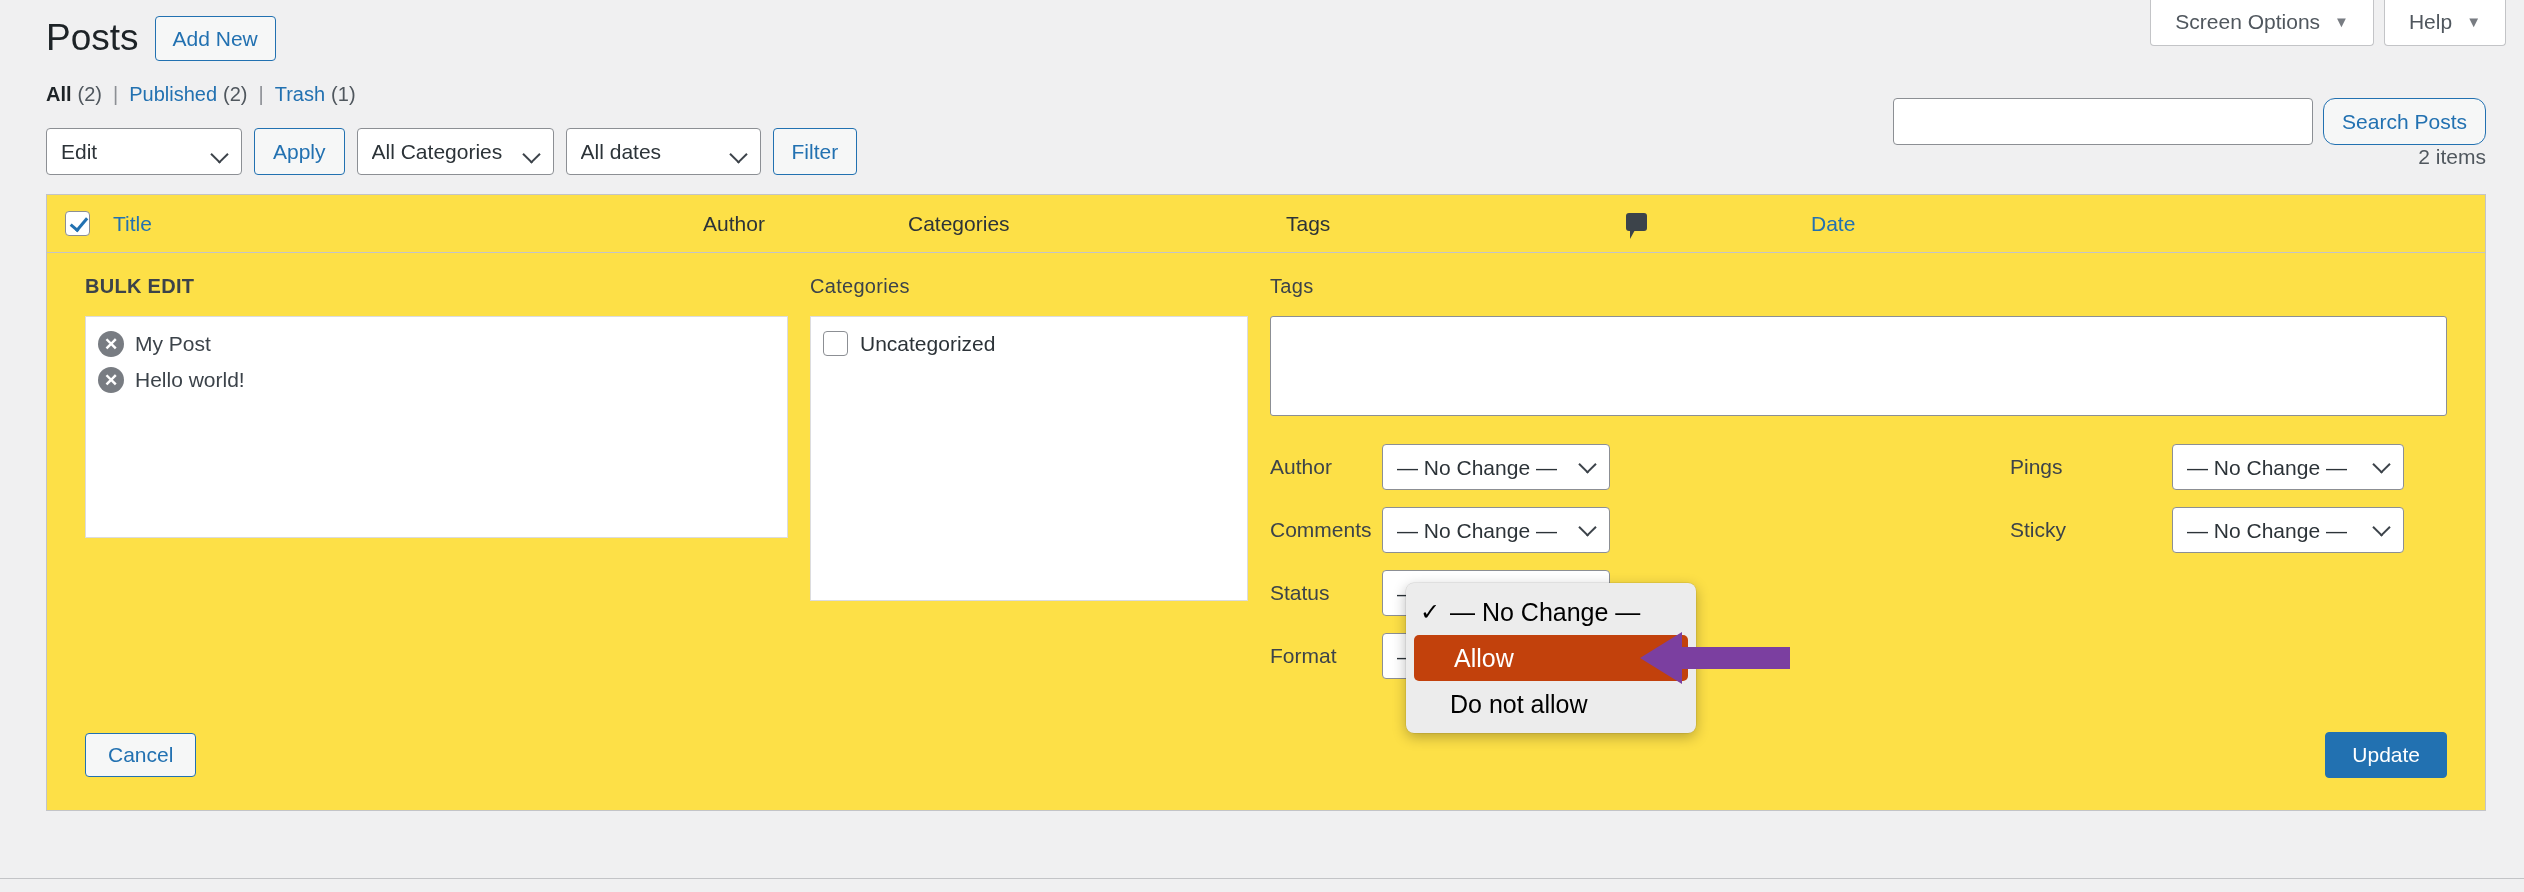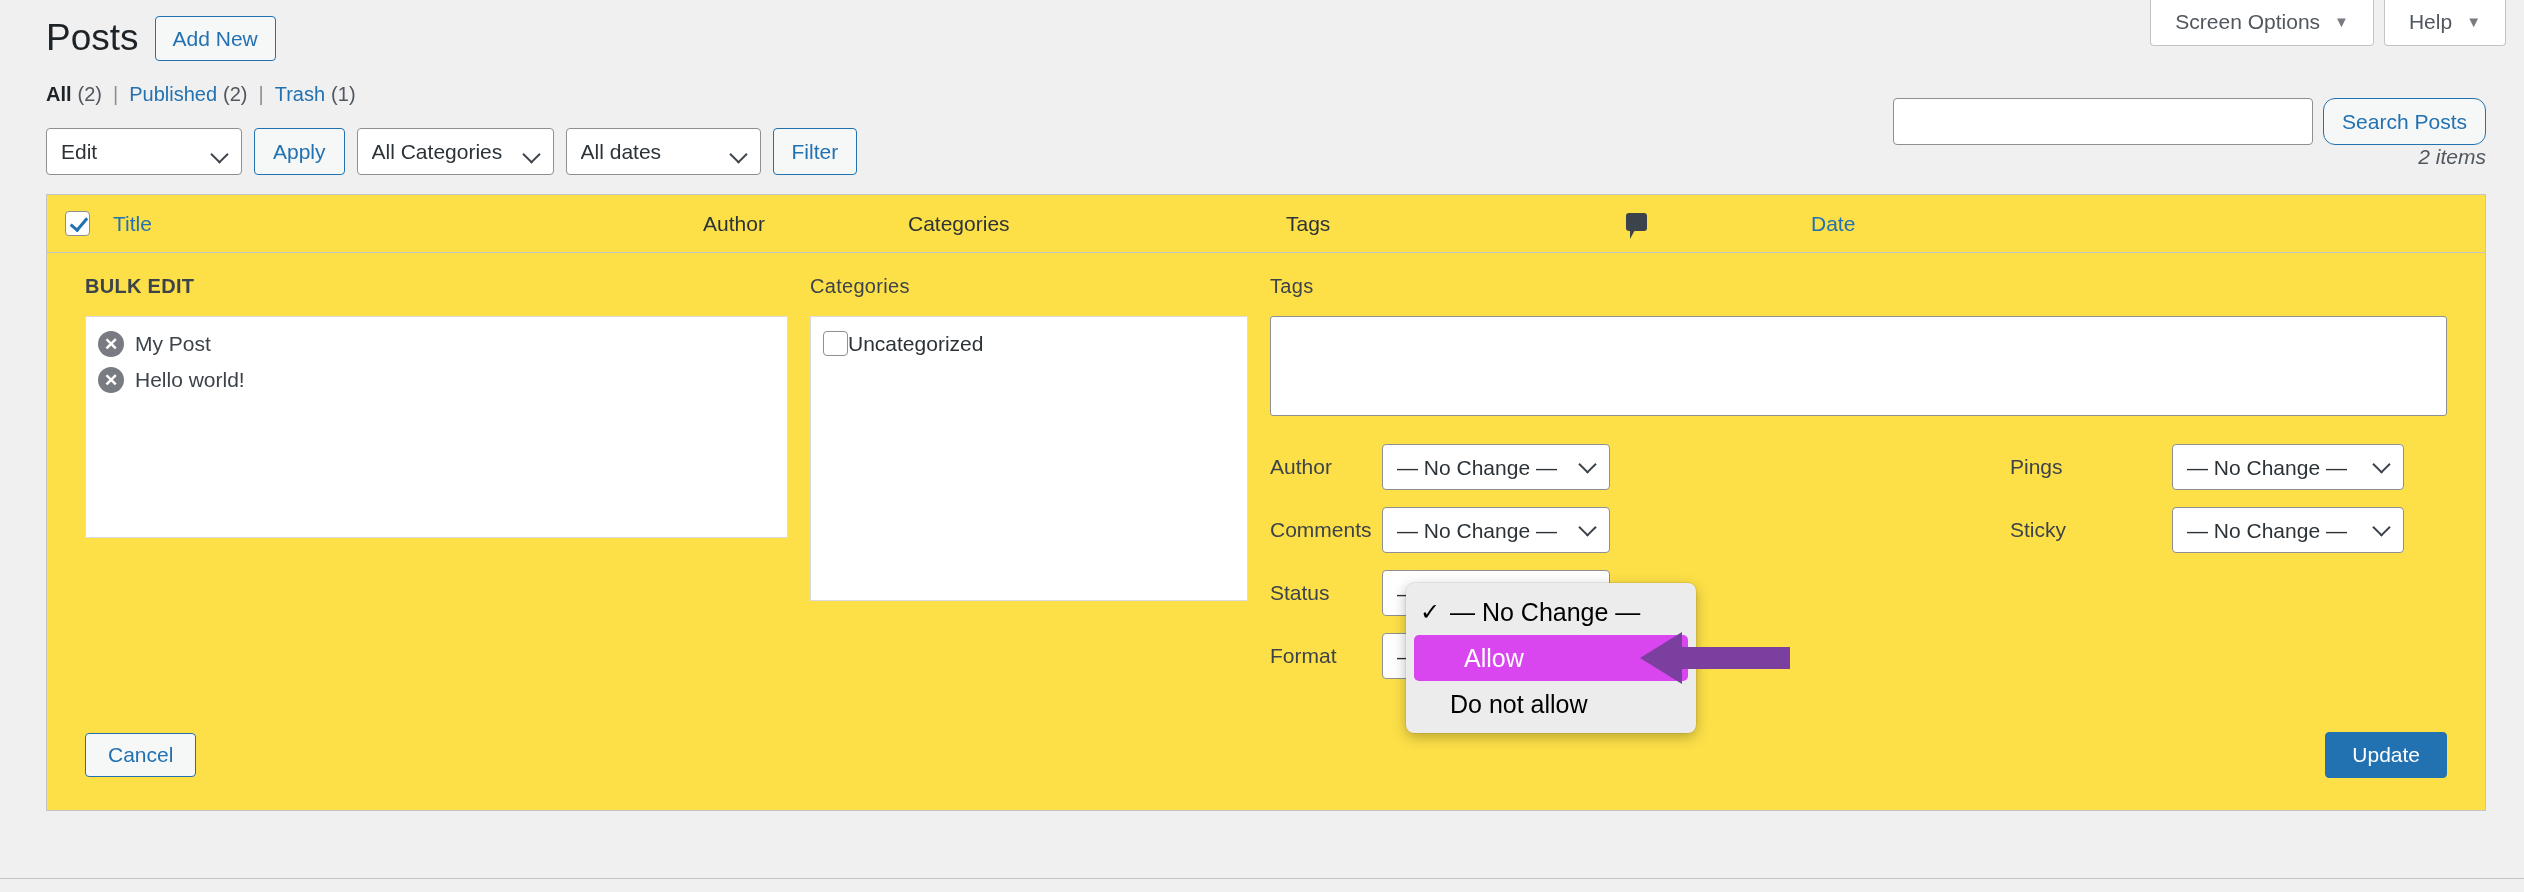--- a/index.html
+++ b/index.html
@@ -94,21 +94,21 @@
   #bulk-action-select { width: 196px; }
   #date-filter-select { width: 195px; }
   #cat-filter-select { width: 197px; }
   .filter-btn, .apply-btn {
     border: 1px solid #2271b1; color: #2271b1; background: #f6f7f7;
     border-radius: 4px; font-size: 21px; height: 47px;
     padding: 0 18px; cursor: pointer;
   }
   .items-count {
     position: absolute; right: 0; top: 50%; transform: translateY(-50%);
-    font-size: 21px; color: #50575e; font-style: italic;
+    font-size: 21px; color: #50575e;
   }
 
   
   .wp-list-table {
     width: 100%; margin-top: 8px; background: #fde047;
     border: 1px solid #c3c4c7; border-radius: 0;
     border-collapse: collapse;
   }
   .table-head-row {
     display: flex; align-items: center; height: 58px;
@@ -168,21 +168,21 @@
     background: #787c82; color: #fff; font-size: 17px;
     display: flex; align-items: center; justify-content: center;
     cursor: pointer; font-weight: 700; line-height: 1;
     flex: 0 0 26px;
   }
 
   .cats-box {
     border: 1px solid #dcdcde; background: #fff;
     height: 285px; padding: 14px 12px; overflow: hidden;
   }
-  .cat-item { display: flex; align-items: center; gap: 0; font-size: 21px; color: #2c3338; }
+  .cat-item { display: flex; align-items: center; gap: 12px; font-size: 21px; color: #2c3338; }
 
   .tags-textarea {
     width: 100%; height: 100px; border: 1px solid #8c8f94;
     border-radius: 3px; background: #fff; resize: none;
     font-size: 20px; padding: 10px; font-family: "Liberation Sans", sans-serif;
     outline: none;
   }
 
   
   .field-grid { margin-top: 24px; position: relative; }
@@ -211,22 +211,22 @@
     z-index: 40;
   }
   .dd-option {
     display: flex; align-items: center;
     height: 46px; padding: 0 14px;
     font-size: 25px; color: #000; cursor: pointer;
     white-space: nowrap;
   }
   .dd-check { width: 30px; font-size: 24px; color: #000; }
   .dd-option.selected {
-    background: #d946ef; color: #fff;
-    margin: 0 8px; border-radius: 5px; padding-left: 20px;
+    background: #c2410c; color: #fff;
+    margin: 0 8px; border-radius: 5px; padding-left: 10px;
   }
   .dd-option.selected .dd-label { margin-left: 30px; }
 
   
   .arrow-annot {
     position: absolute; left: 1640px; top: 628px;
     width: 150px; height: 60px; z-index: 50; pointer-events: none;
   }
 
   

